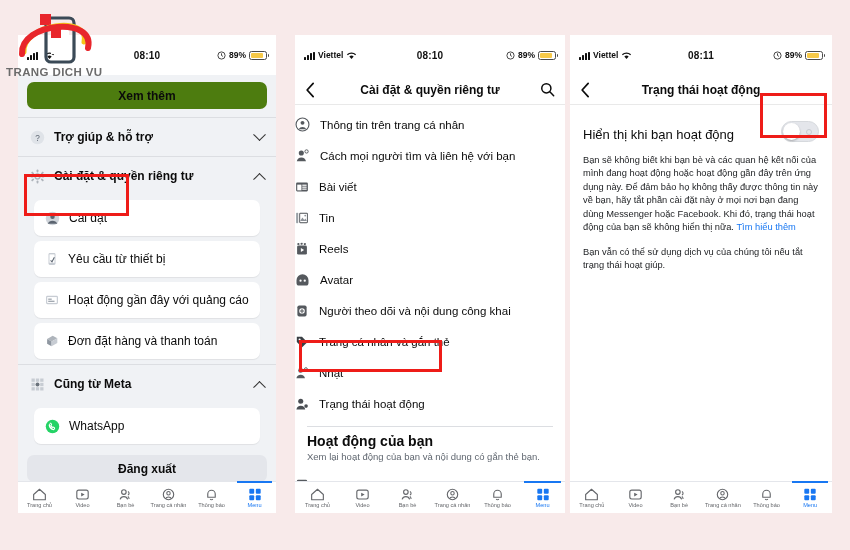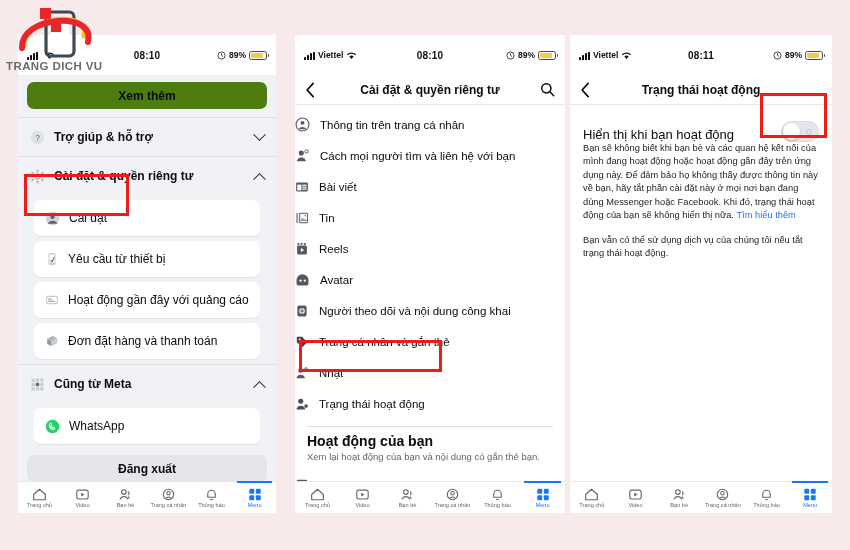--- a/index.html
+++ b/index.html
@@ -5,21 +5,21 @@
   * { box-sizing: border-box; margin: 0; padding: 0; }
   html, body {
     width: 850px; height: 550px;
     font-family: "Liberation Sans", sans-serif;
     background: #f8eaea;
     overflow: hidden;
   }
   .stage { position: relative; width: 850px; height: 550px; }
 
   
-  .watermark { position: absolute; left: 4px; top: 4px; width: 120px; height: 80px; z-index: 40; }
+  .watermark { position: absolute; left: 4px; top: 10px; width: 120px; height: 80px; z-index: 40; }
   .wm-text {
     position: absolute; left: 2px; top: 56px; width: 118px;
     font-size: 11.5px; font-weight: 700; letter-spacing: .4px;
     color: #6b6b6b; white-space: nowrap;
   }
 
   
   .phone {
     position: absolute; top: 35px; height: 478px;
     background: #ffffff; overflow: hidden;
@@ -104,21 +104,21 @@
   
   .p3-body { background:#fff; height: 426px; padding: 16px 13px 0 13px; position:relative; }
   .p3-head { display:flex; align-items:flex-start; justify-content:space-between; }
   .p3-title { font-size: 13px; color:#0b0b0b; padding-top: 6px; }
   .toggle { width: 38px; height: 21px; border-radius: 11px; background:#e4e6eb;
             border:1px solid #d6d9dd; position:relative; cursor:pointer; flex:0 0 auto; }
   .toggle .knob { position:absolute; left:1px; top:1px; width:17px; height:17px;
             border-radius:50%; background:#fff; box-shadow:0 1px 2px rgba(0,0,0,.28); }
   .toggle .dot  { position:absolute; right:6px; top:7px; width:6px; height:6px;
             border-radius:50%; border:1px solid #c7cbd1; }
-  .p3-para { font-size: 9.3px; color:#1c1e21; line-height: 1.45; }
+  .p3-para { font-size: 9.3px; color:#1c1e21; line-height: 1.45; margin-top: 12px; }
   .p3-para2{ font-size: 9.3px; color:#1c1e21; line-height: 1.45; margin-top: 11px; }
   .lnk { color:#1877f2; cursor:pointer; }
 
   
   .tabbar {
     position:absolute; left:0; right:0; bottom:0; height:32px; background:#fff;
     border-top:1px solid #e4e6eb; display:flex; align-items:stretch;
   }
   .tab { flex:1; display:flex; flex-direction:column; align-items:center;
          justify-content:center; gap:1px; cursor:pointer; position:relative; }
@@ -601,21 +601,21 @@
           <span class="knob"></span>
           <span class="dot"></span>
         </span>
       </div>
 
       <p class="p3-para">
         <span>Bạn sẽ không biết khi bạn bè và các quan hệ kết nối của mình đang hoạt động hoặc hoạt động gần đây trên ứng dụng này. Để đảm bảo họ không thấy được thông tin này về bạn, hãy tắt phần cài đặt này ở mọi nơi bạn đang dùng Messenger hoặc Facebook. Khi đó, trạng thái hoạt động của bạn sẽ không hiển thị nữa.</span>
         <span class="lnk">Tìm hiểu thêm</span>
       </p>
 
-      <p class="p3-para2">Bạn vẫn có thể sử dụng dịch vụ của chúng tôi nếu tắt trạng thái hoạt động.</p>
+      <p class="p3-para2">Bạn vẫn có thể sử dụng dịch vụ của chúng tôi nếu tắt trạng thái hoạt giúp.</p>
     </div>
 
     <div class="tabbar">
       <div class="tab">
         <svg width="15" height="13" viewBox="0 0 18 16">
             <path d="M9 1.6 L16.2 8 V14.4 H1.8 V8 Z" fill="none" stroke="#65676b" stroke-width="1.4" stroke-linejoin="round"></path>
           </svg>
         <span class="tlbl">Trang chủ</span>
       </div>
       <div class="tab">

